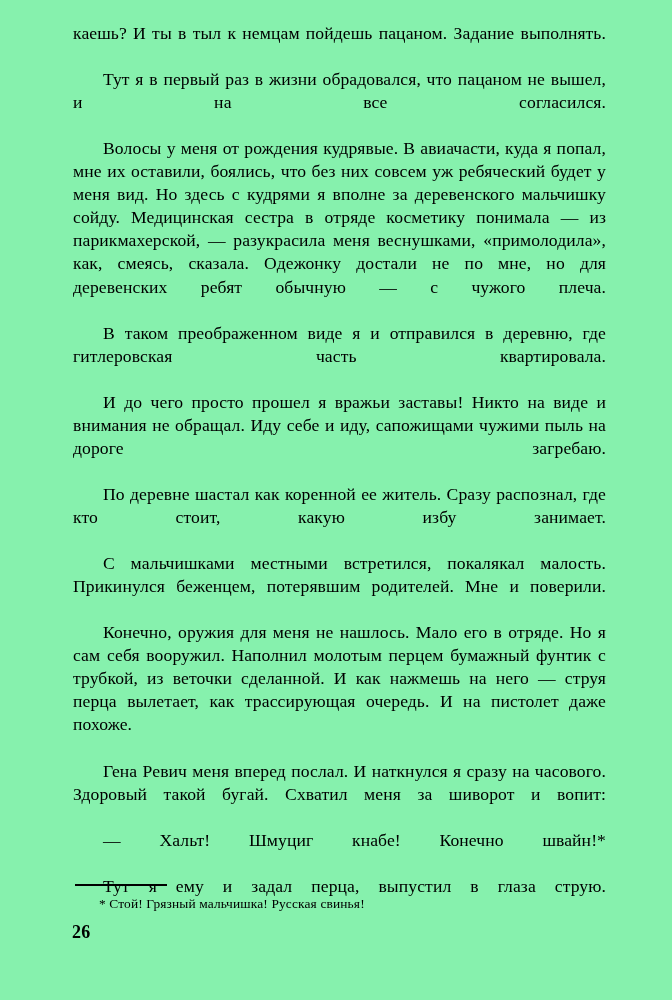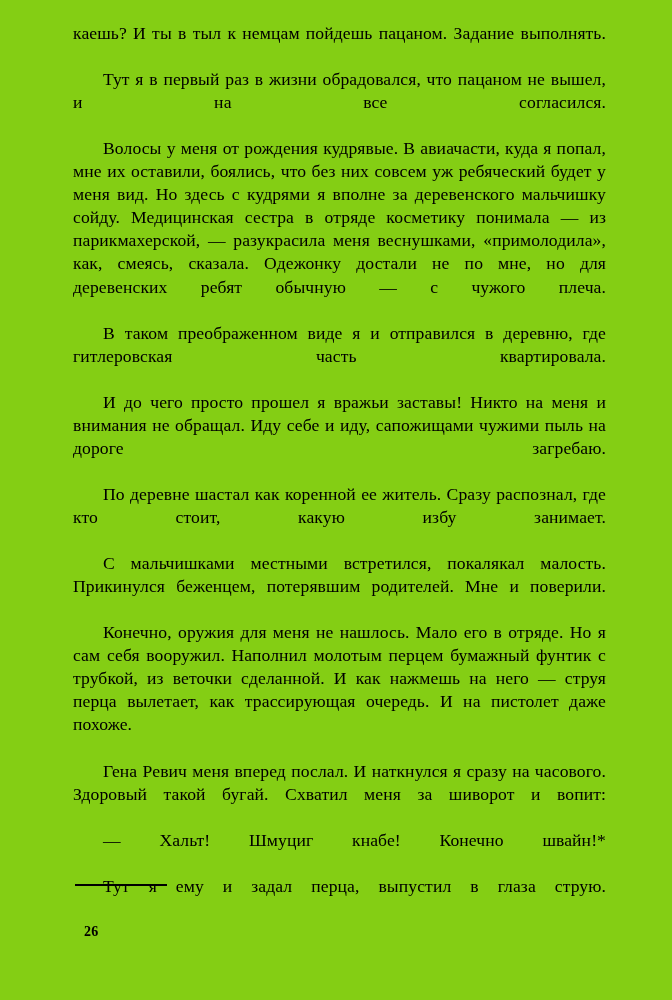--- a/index.html
+++ b/index.html
@@ -12,21 +12,21 @@
     height: 1000px;
     overflow: hidden;
     font-family: "Liberation Serif", "DejaVu Serif", serif;
     color: #000000;
   }
 
   .page {
     position: relative;
     width: 672px;
     height: 1000px;
-    background: #84cc16;
+    background: #86efac;
     box-sizing: border-box;
   }
 
   .text-column {
     position: absolute;
     left: 73px;
     top: 22px;
     width: 533px;
   }
 
@@ -80,51 +80,51 @@
 
   .footnote .marker {
     font-size: 13.4px;
     vertical-align: baseline;
   }
 
   .page-number {
     position: absolute;
     left: 72px;
     top: 921px;
-    font-size: 14px;
+    font-size: 18px;
     line-height: 22px;
     font-weight: bold;
     letter-spacing: 0.2px;
-    margin-left: 12px;
   }
 
   
   .page {
     filter: contrast(1.02);
   }
 </style>
 </head>
 <body>
 
 <div class="page">
 
   <div class="text-column">
     <p class="para cont">каешь? И ты в тыл к немцам пойдешь пацаном. Задание выполнять.</p>
     <p class="para">Тут я в первый раз в жизни обрадовался, что пацаном не вышел, и на все согласился.</p>
     <p class="para">Волосы у меня от рождения кудрявые. В авиачасти, куда я попал, мне их оставили, боялись, что без них совсем уж ребяческий будет у меня вид. Но здесь с кудрями я вполне за деревенского мальчишку сойду. Медицинская сестра в отряде косметику понимала — из парикмахерской, — разукрасила меня веснушками, «примолодила», как, смеясь, сказала. Одежонку достали не по мне, но для деревенских ребят обычную — с чужого плеча.</p>
     <p class="para">В таком преображенном виде я и отправился в деревню, где гитлеровская часть квартировала.</p>
-    <p class="para">И до чего просто прошел я вражьи заставы! Никто на меня и внимания не обращал. Иду себе и иду, сапожищами чужими пыль на дороге загребаю.</p>
+    <p class="para">И до чего просто прошел я вражьи заставы! Никто на виде и внимания не обращал. Иду себе и иду, сапожищами чужими пыль на дороге загребаю.</p>
     <p class="para">По деревне шастал как коренной ее житель. Сразу распознал, где кто стоит, какую избу занимает.</p>
     <p class="para">С мальчишками местными встретился, покалякал малость. Прикинулся беженцем, потерявшим родителей. Мне и поверили.</p>
     <p class="para">Конечно, оружия для меня не нашлось. Мало его в отряде. Но я сам себя вооружил. Наполнил молотым перцем бумажный фунтик с трубкой, из веточки сделанной. И как нажмешь на него — струя перца вылетает, как трассирующая очередь. И на пистолет даже похоже.</p>
     <p class="para">Гена Ревич меня вперед послал. И наткнулся я сразу на часового. Здоровый такой бугай. Схватил меня за шиворот и вопит:</p>
     <p class="para">— Хальт! Шмуциг кнабе! Конечно швайн!*</p>
     <p class="para">Тут я ему и задал перца, выпустил в глаза струю.</p>
 
   </div>
 
   <div class="footnote-zone">
     <div class="footnote-rule"></div>
+    <p class="footnote"><span class="marker">*</span> <span>Стой! Грязный мальчишка! Русская свинья!</span></p>
   </div>
 
   <div class="page-number">26</div>
 
 </div>
 
 </body></html>

